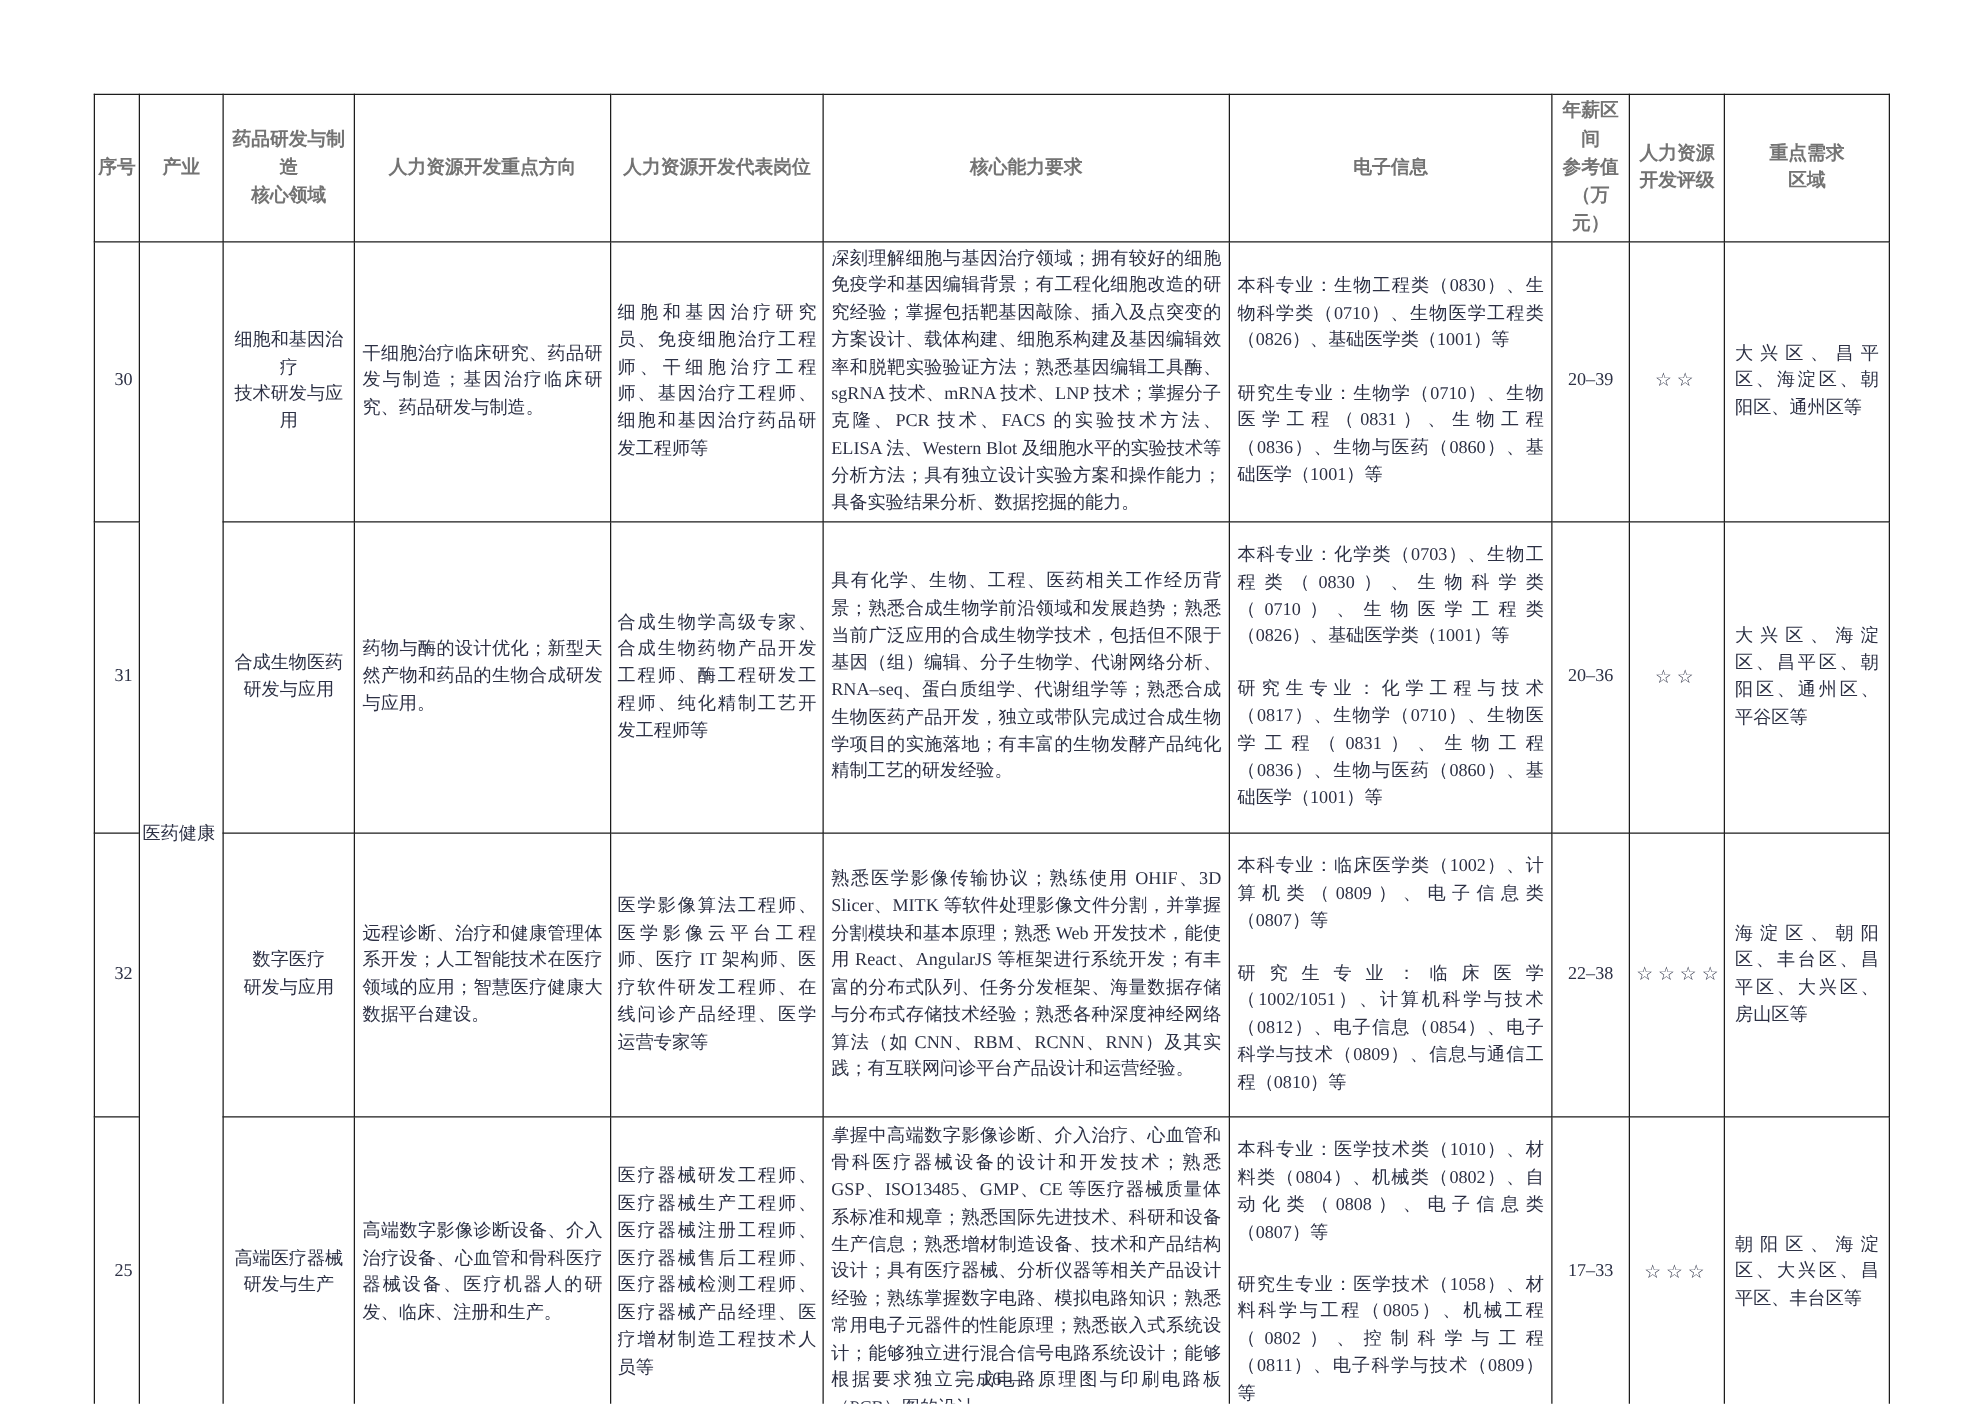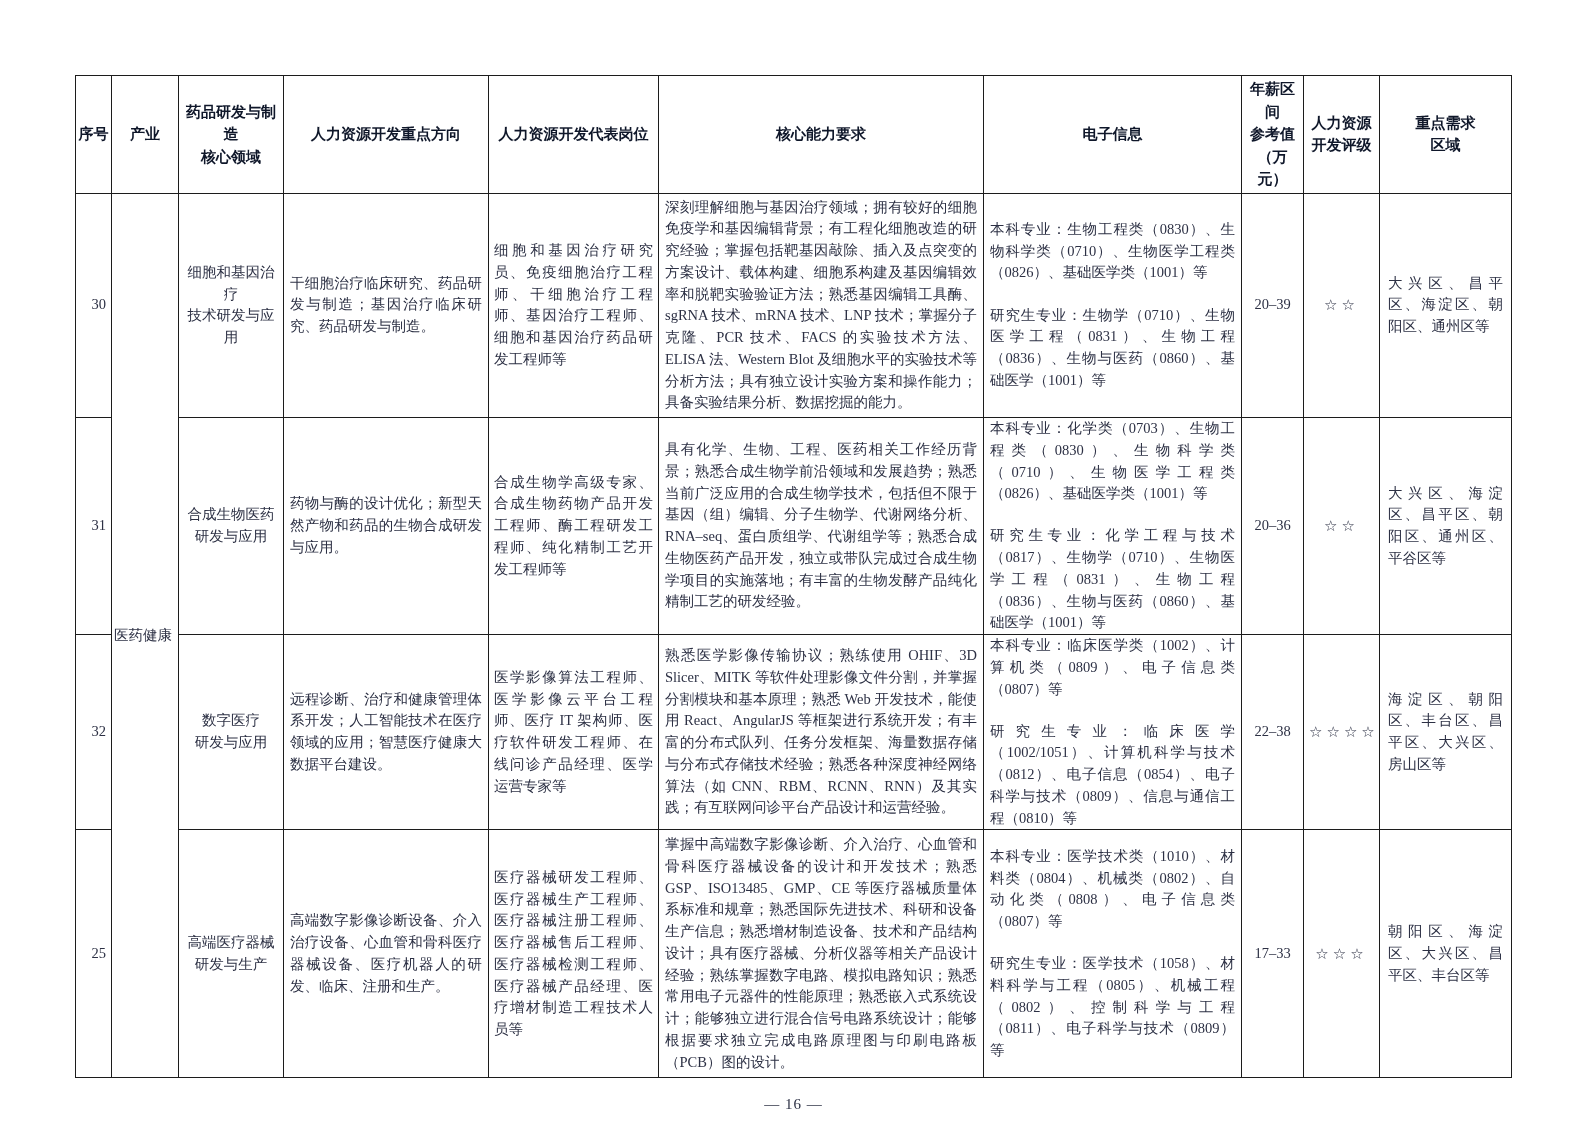--- a/index.html
+++ b/index.html
@@ -23,40 +23,41 @@
     overflow: hidden;
   }
   .hr-table thead tr { height: 85px; }
   .hr-table th {
     font-family: "Liberation Sans", "DejaVu Sans", sans-serif;
     font-weight: bold;
     font-size: 15px;
     line-height: 1.5;
     text-align: center;
     white-space: pre-line;
-    color: #0f172a;
+    color: #737373;
     padding: 2px;
   }
   .hr-table td {
     font-size: 14.5px;
     line-height: 1.5;
     padding: 3px 5px;
+    border-radius: 30px;
   }
   tr.r30 { height: 223px; }
   tr.r31 { height: 217px; }
   tr.r32 { height: 182px; }
   tr.r33 { height: 248px; }
 
   td.c-no   { text-align: right; }
   td.c-ind  { text-align: left; padding: 2px; }
   td.c-core { text-align: center; white-space: pre-line; padding: 2px; margin-left: 32px; }
   td.c-dir  { text-align: justify; padding: 3px 6px; }
   td.c-pos  { text-align: justify; padding: 3px 5px; margin-top: 40px; }
   td.c-abl  { text-align: justify; padding: 3px 6px; }
-  td.c-bg   { text-align: justify; padding: 0 6px; }
+  td.c-bg   { text-align: justify; padding: 16px 6px; }
   td.c-bg .bg-gap { height: 1.4em; }
   td.c-sal  { text-align: center; }
   td.c-rate { text-align: center; letter-spacing: 4px; font-size: 15px; }
   td.c-reg  { text-align: justify; padding: 3px 8px; }
 
   .page-number {
     position: absolute;
     left: 0; top: 1096px;
     width: 100%;
     text-align: center;

